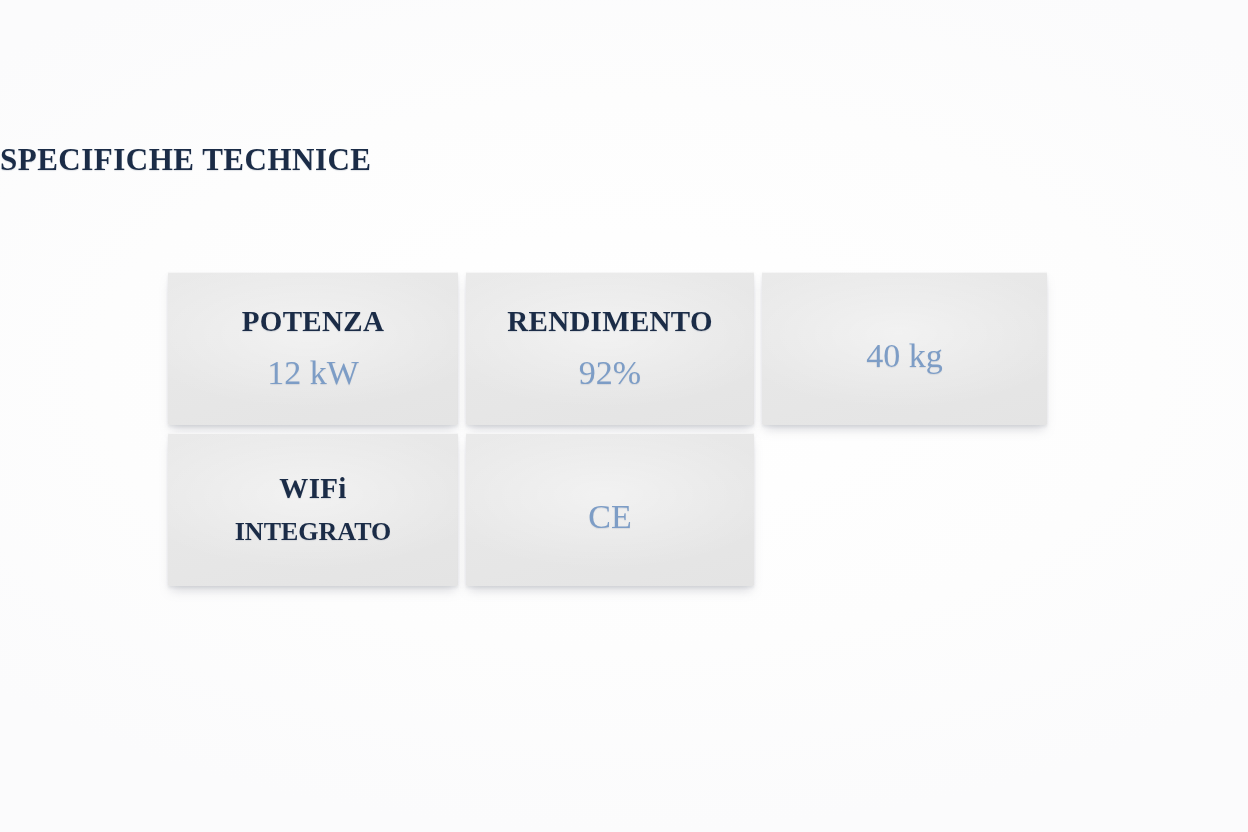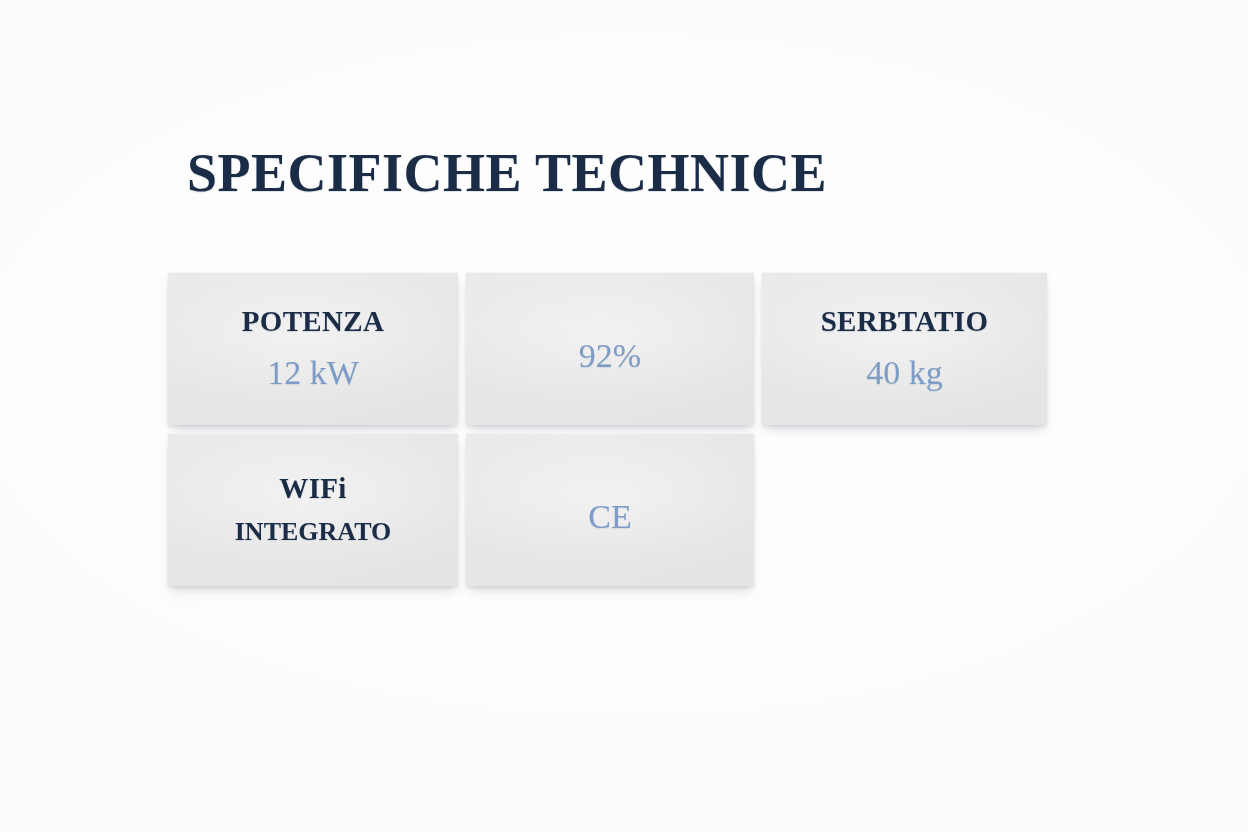--- a/index.html
+++ b/index.html
@@ -29,23 +29,23 @@
   .canvas {
     position: absolute;
     inset: 0;
   }
 
   .spec-title {
     position: absolute;
     top: 142px;
     left: 0;
     width: 1014px;
-    text-align: center;
+    text-align: left;
     font-family: "Liberation Serif", "DejaVu Serif", serif;
-    font-size: 54px;
+    font-size: 31px;
     font-weight: 700;
     letter-spacing: 0.5px;
     color: #1b2c47;
     text-shadow: 0 1px 1px rgba(120,130,150,0.22);
     white-space: nowrap;
   }
 
   .spec-grid {
     position: absolute;
     left: 168px;
@@ -129,25 +129,25 @@
   <h1 class="spec-title">SPECIFICHE TECHNICE</h1>
 
   <div class="spec-grid">
 
     <div class="spec-card">
       <div class="card-label">POTENZA</div>
       <div class="card-value">12 kW</div>
     </div>
 
     <div class="spec-card">
+      <div class="card-label">RENDIMENTO</div>
       <div class="card-value">92%</div>
     </div>
 
     <div class="spec-card">
-      <div class="card-label">SERBTATIO</div>
       <div class="card-value">40 kg</div>
     </div>
 
 
     <div class="spec-card">
       <div class="card-label">WIFi</div>
       <div class="card-value value-dark">INTEGRATO</div>
     </div>
 
     <div class="spec-card">

